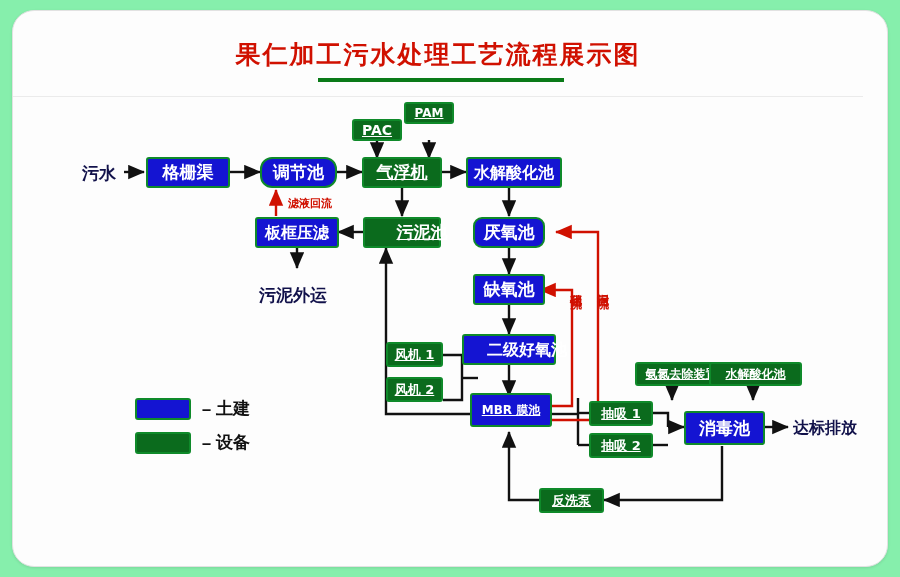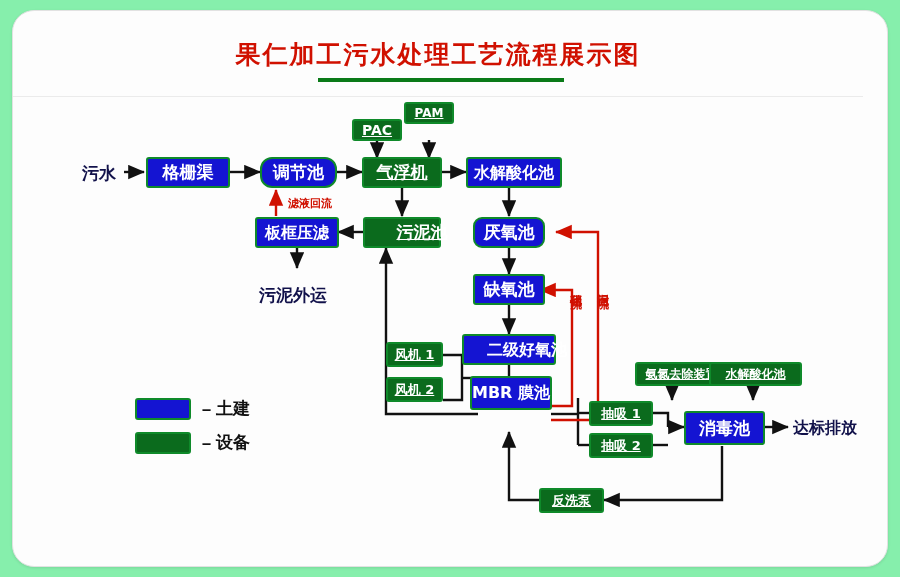--- a/index.html
+++ b/index.html
@@ -233,21 +233,21 @@
   <div class="node equip" style="left:363px; top:217px; width:78px; height:31px; font-size:17px;padding-left:40px;">污泥池</div>
   <div class="node civil" style="left:255px; top:217px; width:84px; height:31px; font-size:16px;">板框压滤</div>
 
   <div class="node civil" style="left:473px; top:217px; width:72px; height:31px; font-size:17px;border-radius:9px;">厌氧池</div>
   <div class="node civil" style="left:473px; top:274px; width:72px; height:31px; font-size:17px;">缺氧池</div>
   <div class="node civil" style="left:462px; top:334px; width:94px; height:31px; font-size:16px;padding-left:36px;">二级好氧池</div>
 
   <div class="node equip" style="left:386px; top:342px; width:57px; height:25px; font-size:13px;">风机 1</div>
   <div class="node equip" style="left:386px; top:377px; width:57px; height:25px; font-size:13px;">风机 2</div>
 
-  <div class="node civil" style="left:470px; top:376px; width:82px; height:34px; font-size:16px;">MBR 膜池</div>
+  <div class="node civil" style="left:470px; top:393px; width:82px; height:34px; font-size:12px;text-decoration:underline;">MBR 膜池</div>
 
   <div class="node equip" style="left:589px; top:401px; width:64px; height:25px; font-size:13px;">抽吸 1</div>
   <div class="node equip" style="left:589px; top:433px; width:64px; height:25px; font-size:13px;">抽吸 2</div>
 
   <div class="node equip" style="left:635px; top:362px; width:93px; height:24px; font-size:12px;">氨氮去除装置</div>
   <div class="node equip" style="left:709px; top:362px; width:93px; height:24px; font-size:12px;">水解酸化池</div>
 
   <div class="node civil" style="left:684px; top:411px; width:81px; height:34px; font-size:17px;">消毒池</div>
 
   <div class="node equip" style="left:539px; top:488px; width:65px; height:25px; font-size:13px;">反洗泵</div>

